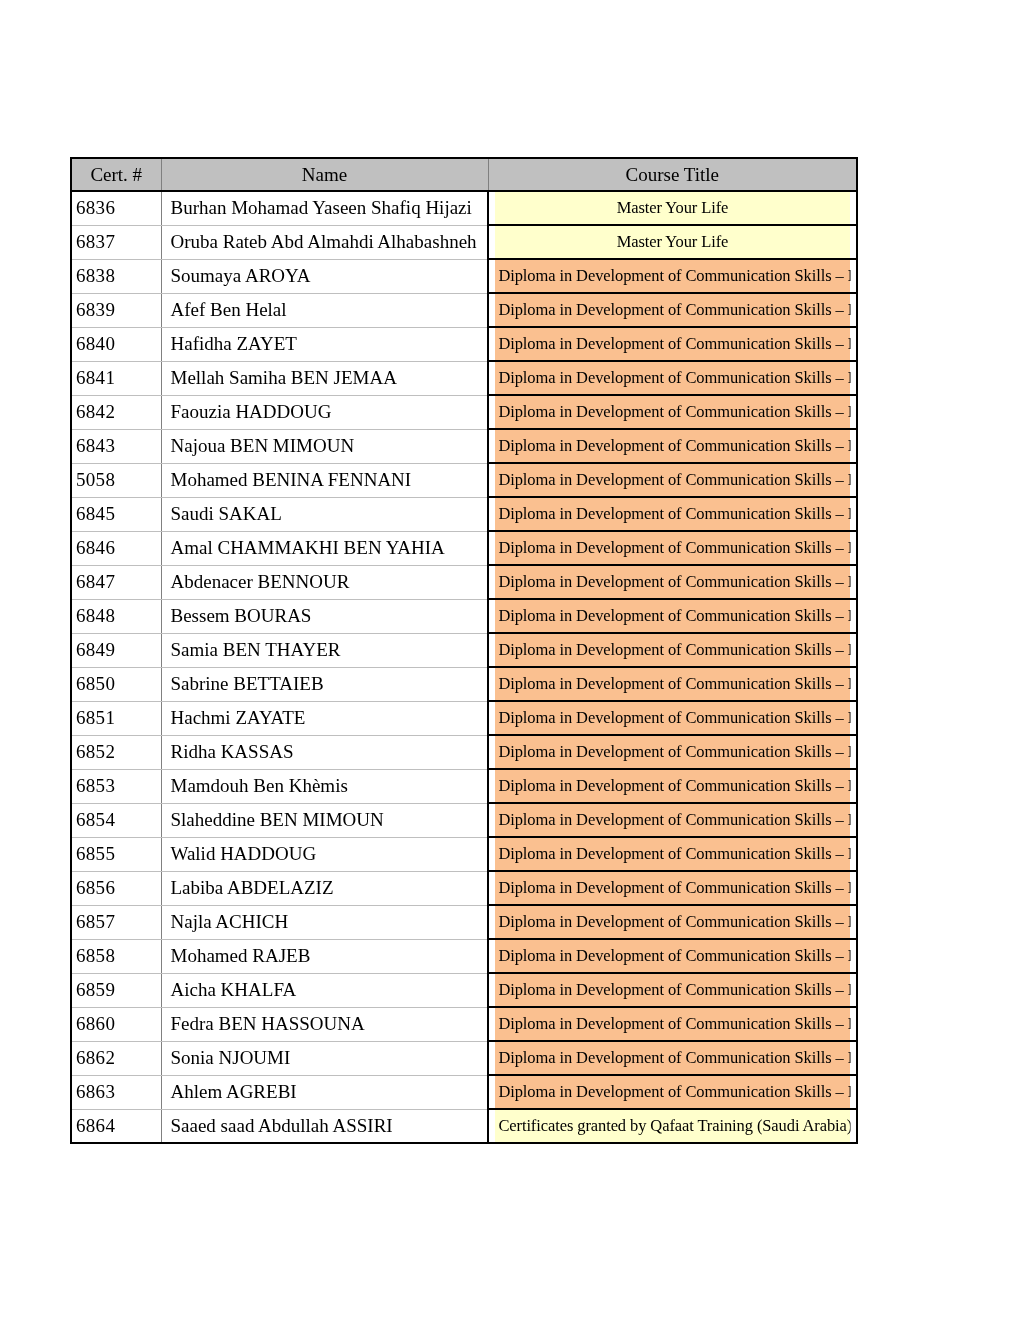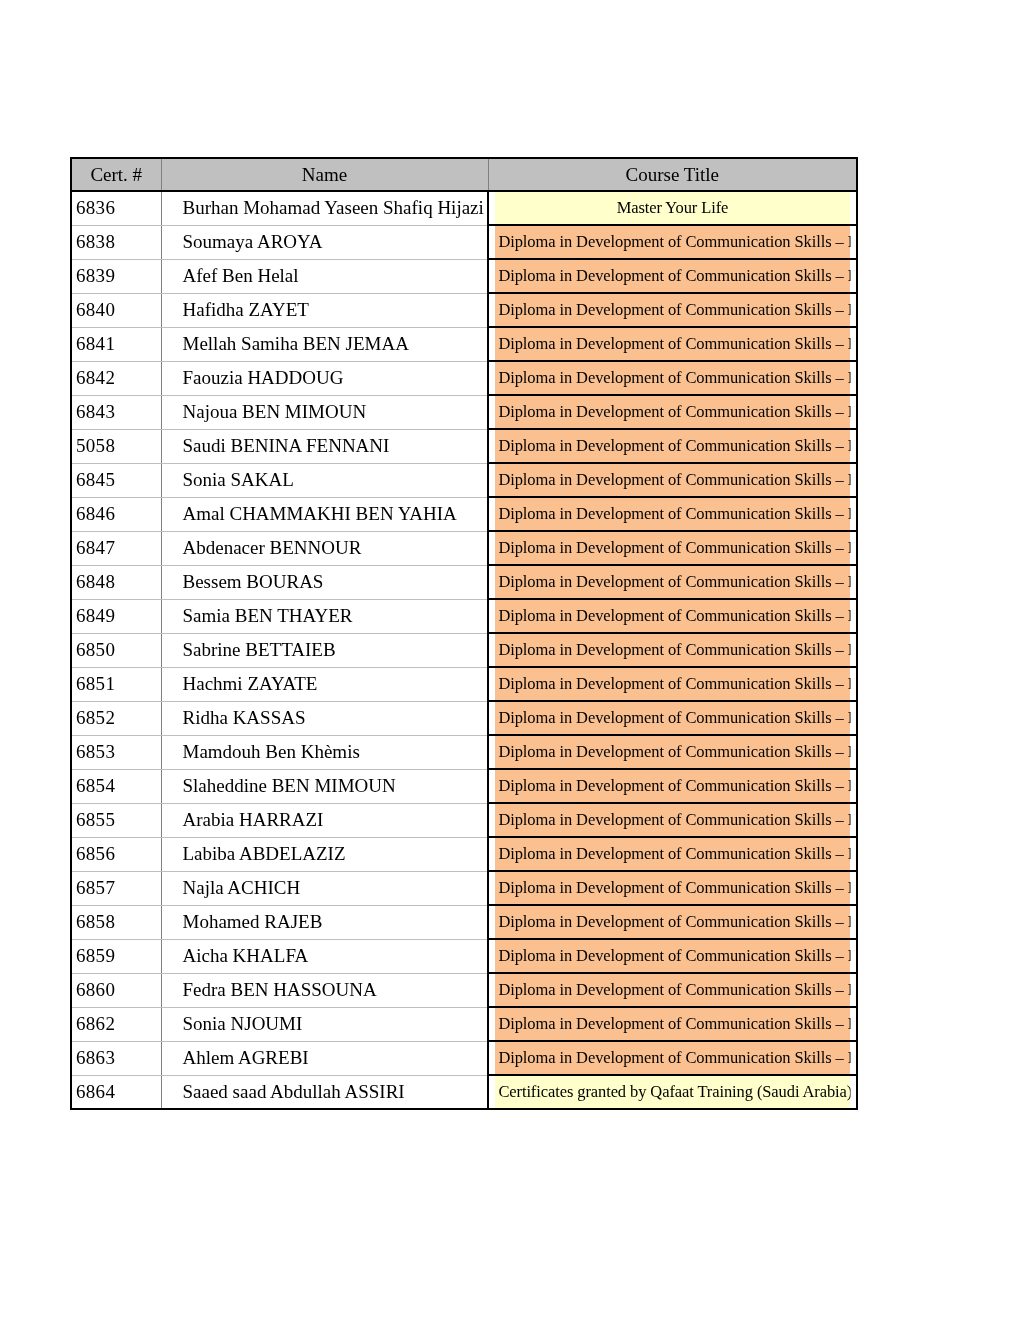--- a/index.html
+++ b/index.html
@@ -57,21 +57,21 @@
   td.cell-cert {
     text-align: left;
     border-right: 1px solid #808080;
     border-bottom: 1px solid #bfbfbf;
     letter-spacing: 0.3px;
   }
   td.cell-name {
     text-align: left;
     border-right: 1px solid #7f7f7f;
     border-bottom: 1px solid #bfbfbf;
-    padding-left: 21px;
+    padding-left: 9px;
   }
   td.cell-title {
     text-align: center;
     border: 2px solid #000000;
     border-left: 2px solid #000000;
     border-right: none;
     font-size: 17px;
     letter-spacing: -0.1px;
     transform: scaleX(0.97);
   }
@@ -100,20 +100,25 @@
         <th class="th-title">Course Title</th>
       </tr>
     </thead>
     <tbody id="cert-tbody">
         <tr>
           <td class="cell-cert bg-white">6836</td>
           <td class="cell-name bg-white">Burhan Mohamad Yaseen Shafiq Hijazi</td>
           <td class="cell-title bg-yellow">Master Your Life</td>
         </tr>
         <tr>
+          <td class="cell-cert bg-white">6837</td>
+          <td class="cell-name bg-white">Oruba Rateb Abd Almahdi Alhabashneh</td>
+          <td class="cell-title bg-yellow">Master Your Life</td>
+        </tr>
+        <tr>
           <td class="cell-cert bg-white">6838</td>
           <td class="cell-name bg-white">Soumaya AROYA</td>
           <td class="cell-title bg-orange">Diploma in Development of Communication Skills – Level I</td>
         </tr>
         <tr>
           <td class="cell-cert bg-white">6839</td>
           <td class="cell-name bg-white">Afef Ben Helal</td>
           <td class="cell-title bg-orange">Diploma in Development of Communication Skills – Level I</td>
         </tr>
         <tr>
@@ -131,26 +136,26 @@
           <td class="cell-name bg-white">Faouzia HADDOUG</td>
           <td class="cell-title bg-orange">Diploma in Development of Communication Skills – Level I</td>
         </tr>
         <tr>
           <td class="cell-cert bg-white">6843</td>
           <td class="cell-name bg-white">Najoua BEN MIMOUN</td>
           <td class="cell-title bg-orange">Diploma in Development of Communication Skills – Level I</td>
         </tr>
         <tr>
           <td class="cell-cert bg-white">5058</td>
-          <td class="cell-name bg-white">Saudi BENINA FENNANI</td>
+          <td class="cell-name bg-white">Mohamed BENINA FENNANI</td>
           <td class="cell-title bg-orange">Diploma in Development of Communication Skills – Level I</td>
         </tr>
         <tr>
           <td class="cell-cert bg-white">6845</td>
-          <td class="cell-name bg-white">Sonia SAKAL</td>
+          <td class="cell-name bg-white">Saudi SAKAL</td>
           <td class="cell-title bg-orange">Diploma in Development of Communication Skills – Level I</td>
         </tr>
         <tr>
           <td class="cell-cert bg-white">6846</td>
           <td class="cell-name bg-white">Amal CHAMMAKHI BEN YAHIA</td>
           <td class="cell-title bg-orange">Diploma in Development of Communication Skills – Level I</td>
         </tr>
         <tr>
           <td class="cell-cert bg-white">6847</td>
           <td class="cell-name bg-white">Abdenacer BENNOUR</td>
@@ -186,21 +191,21 @@
           <td class="cell-name bg-white">Mamdouh Ben Khèmis</td>
           <td class="cell-title bg-orange">Diploma in Development of Communication Skills – Level I</td>
         </tr>
         <tr>
           <td class="cell-cert bg-white">6854</td>
           <td class="cell-name bg-white">Slaheddine BEN MIMOUN</td>
           <td class="cell-title bg-orange">Diploma in Development of Communication Skills – Level I</td>
         </tr>
         <tr>
           <td class="cell-cert bg-white">6855</td>
-          <td class="cell-name bg-white">Arabia HARRAZI</td>
+          <td class="cell-name bg-white">Walid HADDOUG</td>
           <td class="cell-title bg-orange">Diploma in Development of Communication Skills – Level I</td>
         </tr>
         <tr>
           <td class="cell-cert bg-white">6856</td>
           <td class="cell-name bg-white">Labiba ABDELAZIZ</td>
           <td class="cell-title bg-orange">Diploma in Development of Communication Skills – Level I</td>
         </tr>
         <tr>
           <td class="cell-cert bg-white">6857</td>
           <td class="cell-name bg-white">Najla ACHICH</td>

